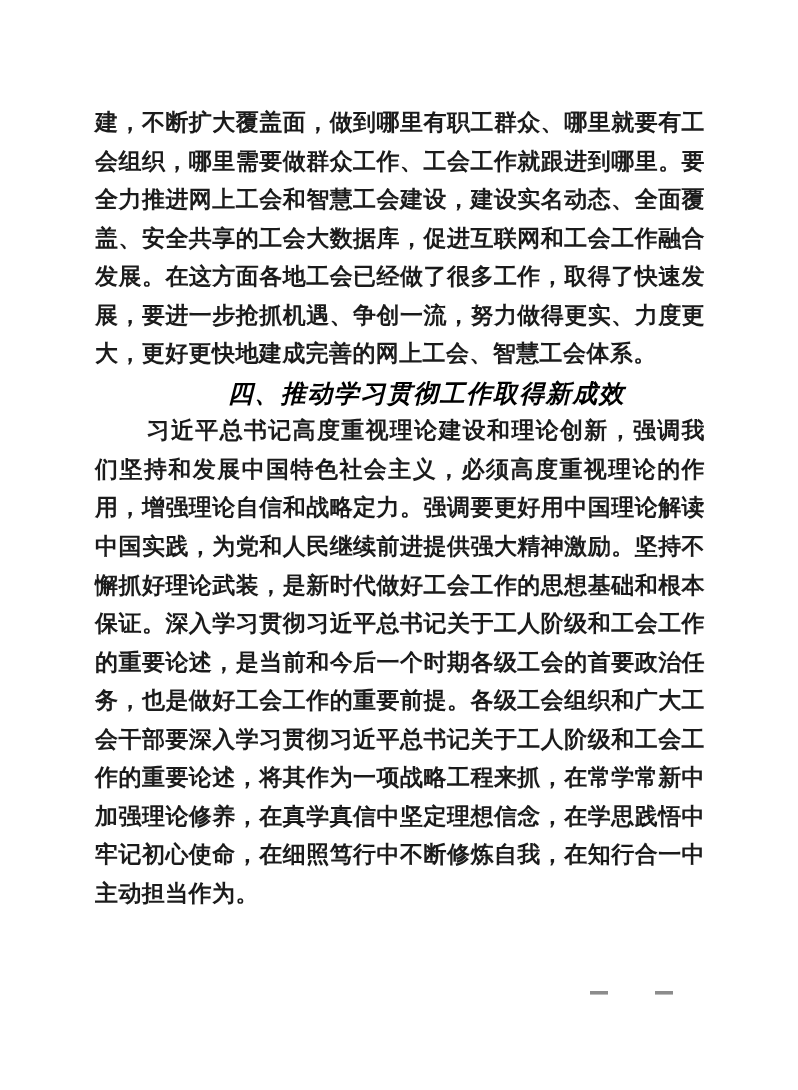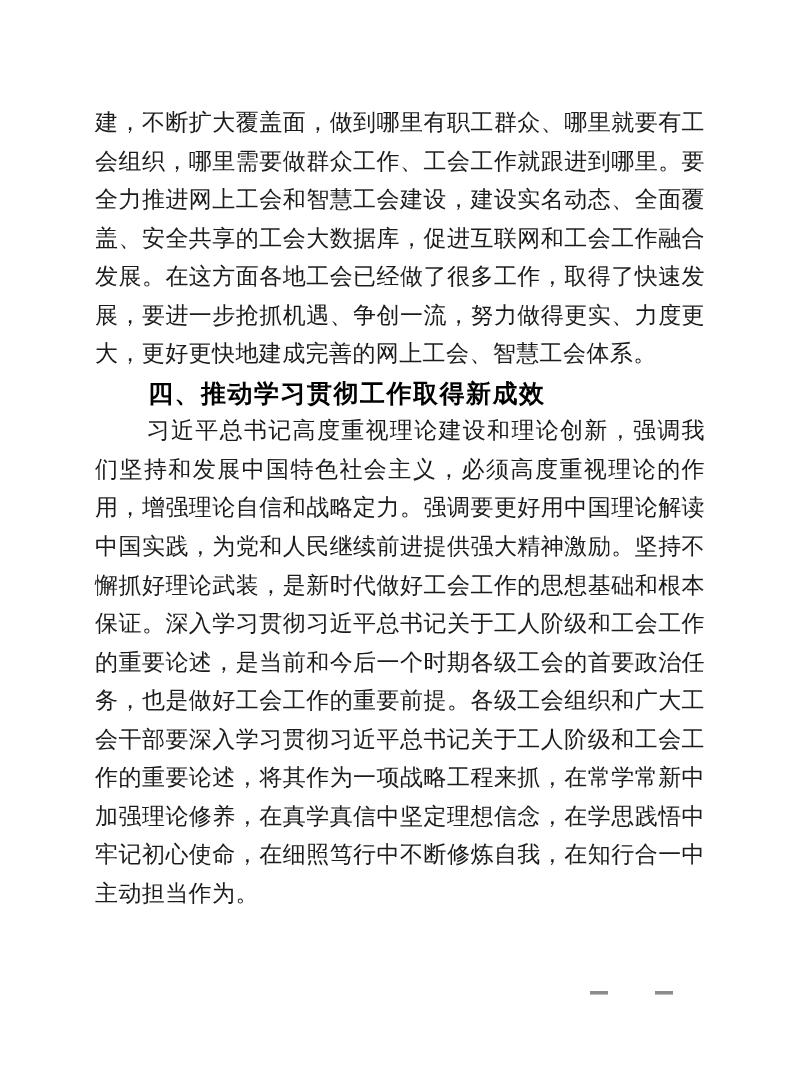--- a/index.html
+++ b/index.html
@@ -30,37 +30,38 @@
     letter-spacing: 0.4px;
     text-align: justify;
     text-justify: inter-character;
   }
   .text-block p, .text-block h2 {
     margin: 0;
     padding: 0;
   }
   .body-para {
     font-family: "Liberation Serif", serif;
-    font-weight: normal;
+    font-weight: bold;
   }
   .indent {
     text-indent: 2.25em;
   }
   .no-indent {
     text-indent: 0;
   }
   .section-heading {
     font-family: "Liberation Sans", sans-serif;
     font-weight: bold;
     font-size: 25px;
     color: #000000;
     letter-spacing: 1.5px;
     text-indent: 53px;
     line-height: 38.55px;
-    text-align: left;
+    text-align: center;
+    font-style: italic;
   }
   .sub-heading {
     font-family: "Liberation Serif", serif;
     font-weight: normal;
   }
   .footer-marker {
     position: absolute;
     top: 991px;
     left: 590px;
     width: 110px;

